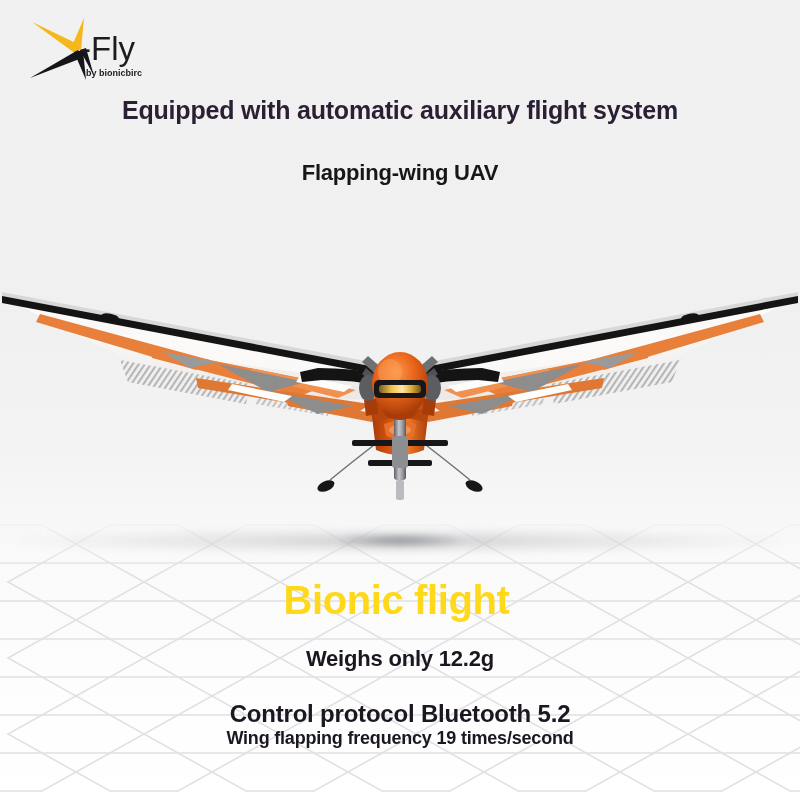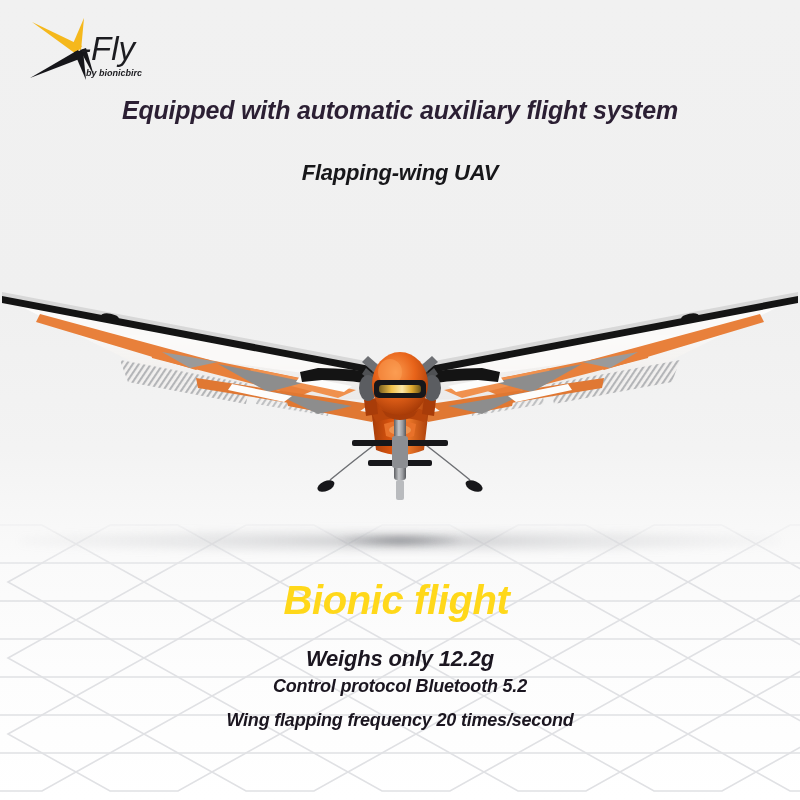--- a/index.html
+++ b/index.html
@@ -10,21 +10,20 @@
   }
   body {
     font-family: "Liberation Sans", sans-serif;
   }
   .page {
     position: relative;
     width: 800px;
     height: 800px;
     overflow: hidden;
     background: linear-gradient(180deg, #f1f1f1 0%, #f0f0f0 38%, #f3f3f3 56%, #fafafa 70%, #fdfdfd 84%, #ffffff 100%);
-    font-style: italic;
   }
 
   
   .hex-field {
     position: absolute;
     left: 0;
     right: 0;
     bottom: 0;
     height: 290px;
     overflow: hidden;
@@ -117,22 +116,22 @@
     left: 0;
     right: 0;
     top: 646px;
     text-align: center;
     color: #1b1620;
   }
   .spec {
     font-weight: bold;
     letter-spacing: -0.2px;
   }
-  .spec-0 { font-size: 22px; margin-bottom: 4px; }
-  .spec-1 { font-size: 18px; margin-bottom: 13px; }
+  .spec-0 { font-size: 22px; margin-bottom: 28px; }
+  .spec-1 { font-size: 24px; }
   .spec-2 { font-size: 18px; }
 </style>
 </head>
 <body>
 
 <div class="page">
 
   <div class="hex-field">
     <svg viewBox="0 0 800 290" preserveAspectRatio="none" aria-hidden="true">
       <defs>
@@ -372,16 +371,16 @@
         <path d="M382 146 Q400 156 418 146 L414 152 Q400 160 386 152 Z" fill="#a83c09"></path>
       </g>
     </svg>
   </div>
 
   <div class="bionic">Bionic flight</div>
 
   <div class="specs">
     <div class="spec spec-0">Weighs only 12.2g</div>
     <div class="spec spec-1">Control protocol Bluetooth 5.2</div>
-    <div class="spec spec-2">Wing flapping frequency 20 times/second</div>
+    <div class="spec spec-2">Wing flapping frequency 19 times/second</div>
   </div>
 
 </div>
 
 </body></html>

